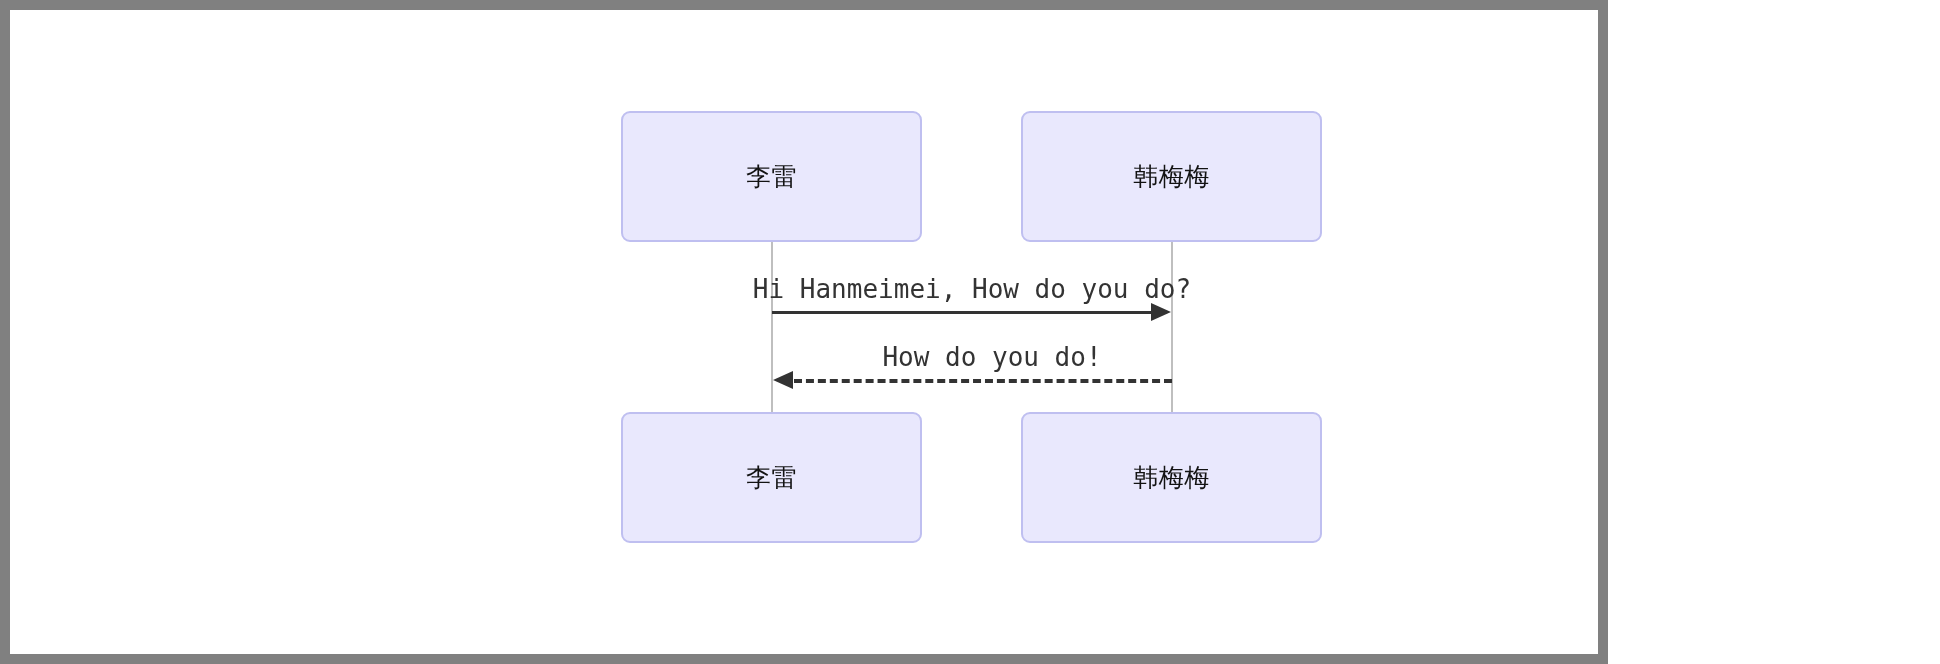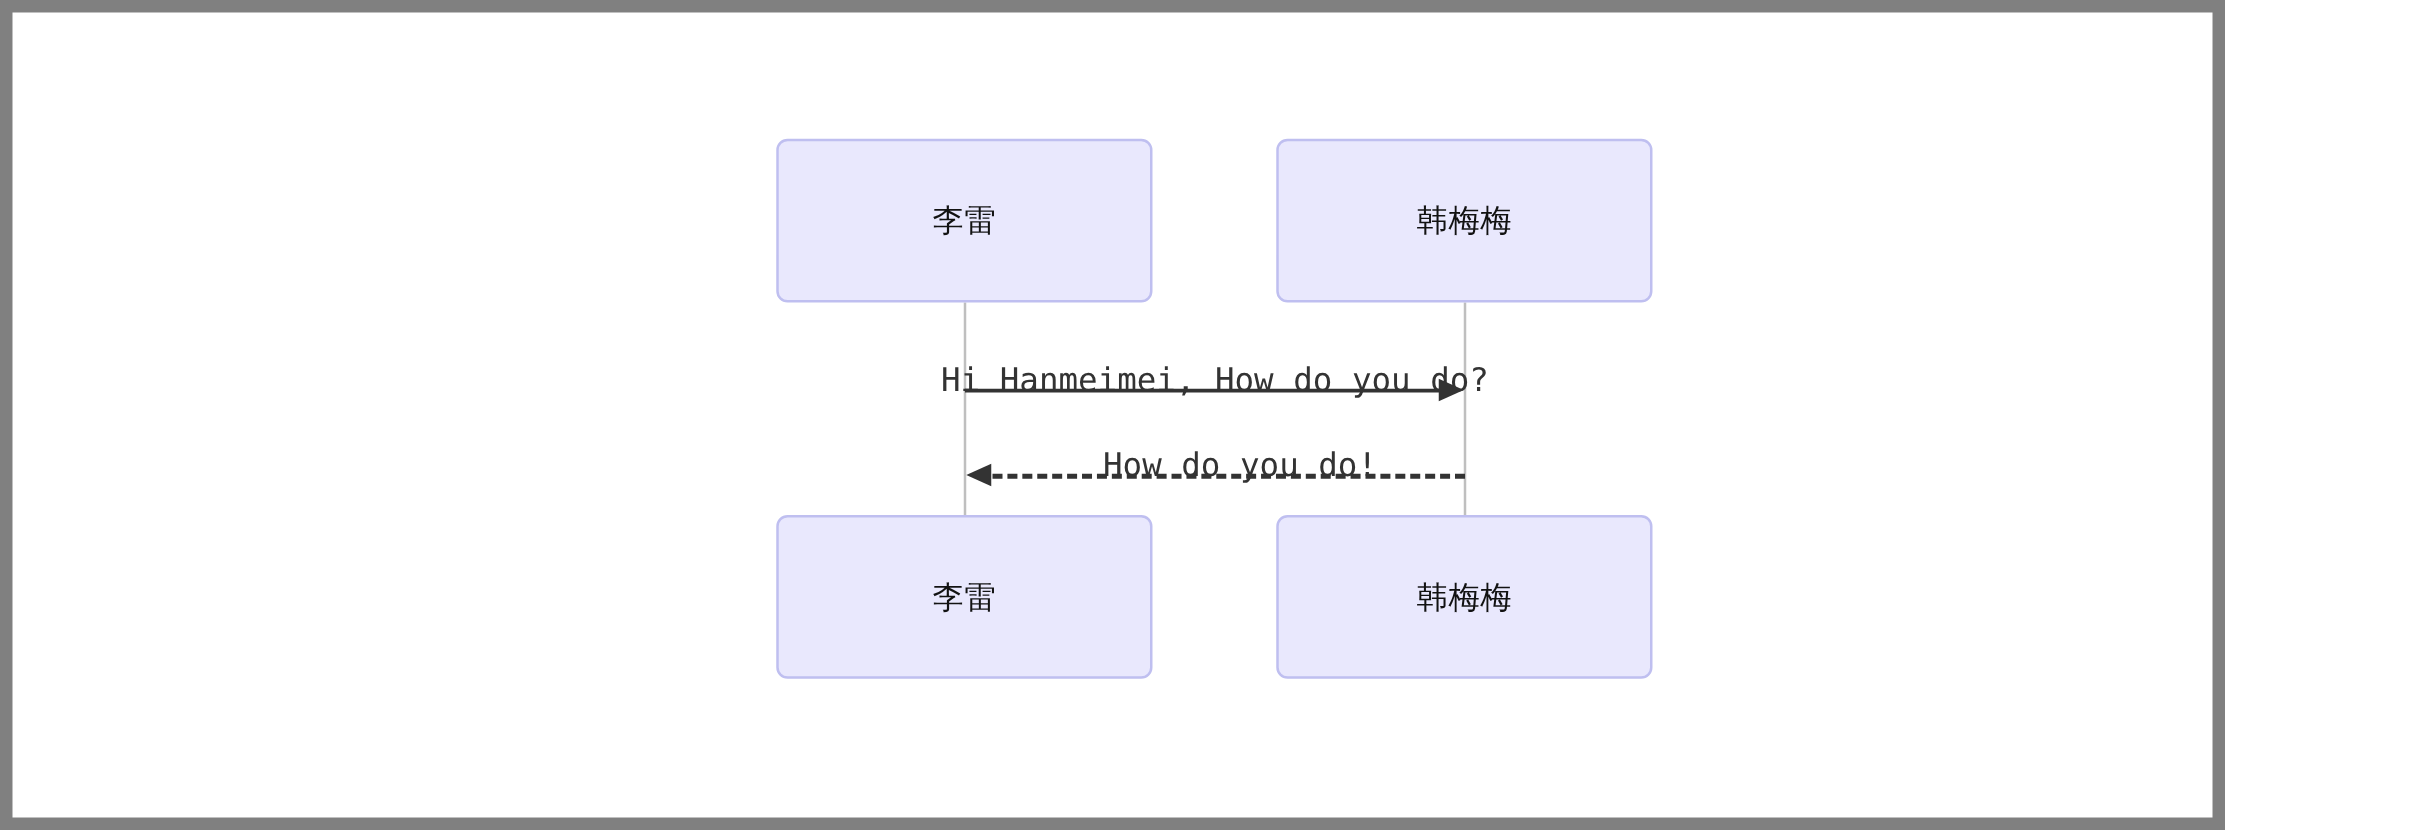--- a/index.html
+++ b/index.html
@@ -6,21 +6,21 @@
   html, body {
     margin: 0;
     padding: 0;
     background: #ffffff;
   }
   body {
     font-family: "Liberation Sans", sans-serif;
   }
   .screen {
     position: relative;
-    width: 1780px;
+    width: 1608px;
     height: 664px;
     box-sizing: border-box;
     background: #808080;
     padding: 10px;
     overflow: hidden;
   }
   .canvas {
     position: relative;
     width: 100%;
     height: 100%;
@@ -62,21 +62,20 @@
   }
   .msg-label {
     position: absolute;
     font-family: "DejaVu Sans Mono", "Liberation Mono", monospace;
     font-size: 26px;
     line-height: 1;
     color: #333333;
     white-space: nowrap;
     text-align: center;
     letter-spacing: 0px;
-    margin-top: 16px;
   }
   .msg-line-solid {
     position: absolute;
     height: 3px;
     background: #333333;
   }
   .msg-line-dashed {
     position: absolute;
     height: 0;
     border-top: 4px dashed #333333;

